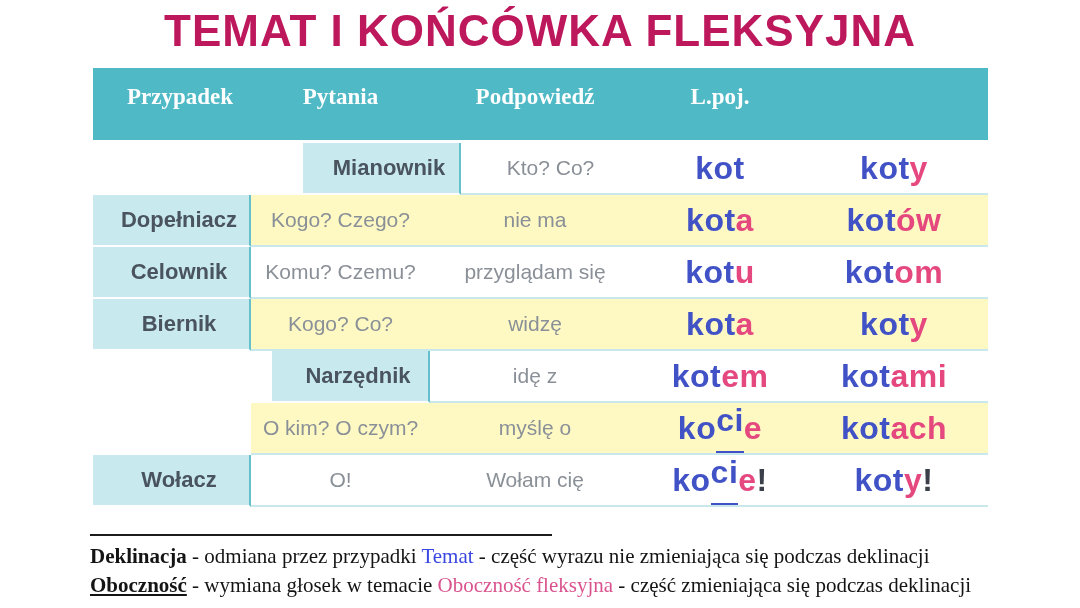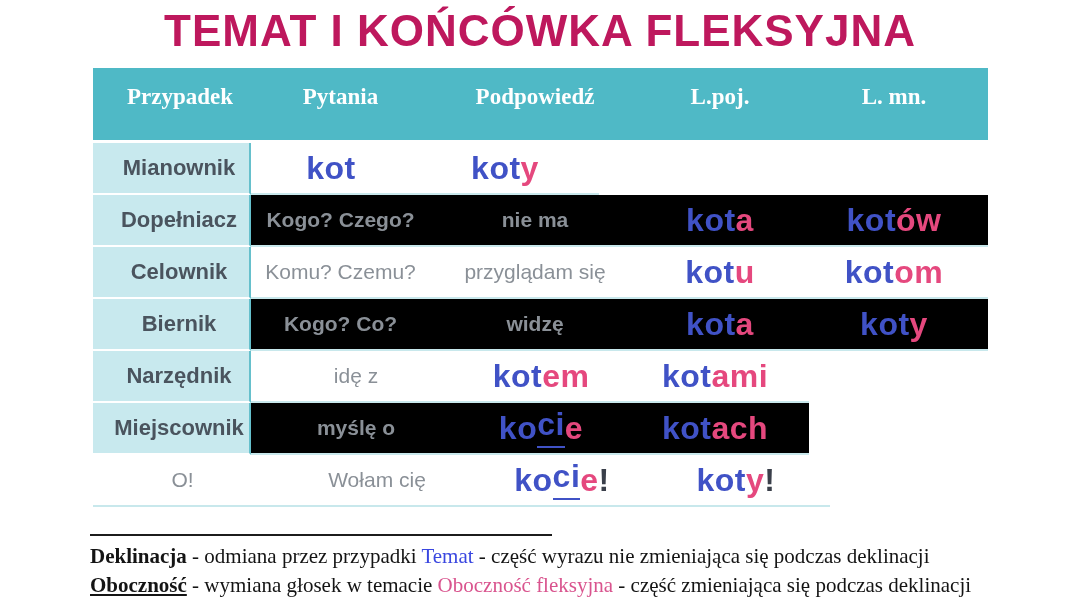--- a/index.html
+++ b/index.html
@@ -13,42 +13,42 @@
   }
   .decl-table{position:absolute;left:93px;top:68px;width:895px;}
   .thead{
     display:flex;height:72px;background:#4fb9c6;align-items:flex-start;
   }
   .th{
     color:#ffffff;font-family:"Liberation Serif", serif;font-weight:bold;
     font-size:23px;text-align:center;padding-top:16px;box-sizing:border-box;
   }
   .tbody{border-top:3px solid #ffffff;}
-  .tr{display:flex;height:52px;}
+  .tr{display:flex;height:52px;justify-content:flex-end;}
   .tr .td{
     display:flex;align-items:center;justify-content:center;
     box-sizing:border-box;border-bottom:2px solid #c8e8ec;
   }
-  .tr.alt .td{background:#000000;font-weight:bold;}
+  .tr.alt .td{background:#fef9c3;}
   .tr .td.col0{
     background:#c8e9ee;border-right:2px solid #66c0cc;
     border-bottom:2px solid #ffffff;
     font-weight:bold;font-size:22px;color:#4a545e;
   }
   .col0{width:158px;padding-left:16px;}
   .col1{width:179px;}
   .col2{width:210px;}
   .col3{width:160px;}
   .col4{width:188px;}
   .qtext,.htext{font-size:21px;color:#8a9097;}
   .word{font-size:32px;font-weight:bold;letter-spacing:0.5px;}
   .wf-stem{color:#4052c6;}
   .wf-end{color:#e5487e;}
   .wf-punct{color:#3a3f4a;}
-  .wf-ul{display:inline-block;border-bottom:2px solid #4052c6;line-height:1;padding-bottom:6px;}
+  .wf-ul{display:inline-block;border-bottom:2px solid #4052c6;line-height:1;padding-bottom:15px;}
   .footer{
     position:absolute;left:90px;top:534px;width:940px;
     font-family:Liberation Serif, serif;font-size:21px;color:#141414;
   }
   .footer-rule{width:462px;height:2px;background:#1c1c1c;margin-bottom:6px;}
   .footer-line{white-space:nowrap;line-height:29px;}
   .ft-bold{font-weight:bold;}
   .ft-ul{text-decoration:underline;}
   .ft-blue{color:#3a47e0;}
   .ft-pink{color:#d9548e;}
@@ -57,25 +57,25 @@
 <body>
 
 <div class="page-title">TEMAT I KOŃCÓWKA FLEKSYJNA</div>
 
 <div class="decl-table">
   <div class="thead">
       <div class="th col0">Przypadek</div>
       <div class="th col1">Pytania</div>
       <div class="th col2">Podpowiedź</div>
       <div class="th col3">L.poj.</div>
-      <div class="th col4">L. mn.</div>
     </div>
   <div class="tbody">
       <div class="tr">
         <div class="td col0">Mianownik</div>
+        <div class="td col1 qtext">Kto? Co?</div>
         <div class="td col3 word">
           <span class="wf-stem">kot</span>
         </div>
         <div class="td col4 word">
           <span class="wf-stem">kot</span>
           <span class="wf-end">y</span>
         </div>
       </div>
       <div class="tr alt">
         <div class="td col0">Dopełniacz</div>
@@ -122,33 +122,34 @@
         <div class="td col3 word">
           <span class="wf-stem">kot</span>
           <span class="wf-end">em</span>
         </div>
         <div class="td col4 word">
           <span class="wf-stem">kot</span>
           <span class="wf-end">ami</span>
         </div>
       </div>
       <div class="tr alt">
-        <div class="td col0">Miejscownik</div>
+        <div class="td col1 qtext">O kim? O czym?</div>
         <div class="td col2 htext">myślę o</div>
         <div class="td col3 word">
           <span class="wf-stem">ko</span>
           <span class="wf-stem wf-ul">ci</span>
           <span class="wf-end">e</span>
         </div>
         <div class="td col4 word">
           <span class="wf-stem">kot</span>
           <span class="wf-end">ach</span>
         </div>
       </div>
       <div class="tr">
+        <div class="td col0">Wołacz</div>
         <div class="td col1 qtext">O!</div>
         <div class="td col2 htext">Wołam cię</div>
         <div class="td col3 word">
           <span class="wf-stem">ko</span>
           <span class="wf-stem wf-ul">ci</span>
           <span class="wf-end">e</span>
           <span class="wf-punct">!</span>
         </div>
         <div class="td col4 word">
           <span class="wf-stem">kot</span>

